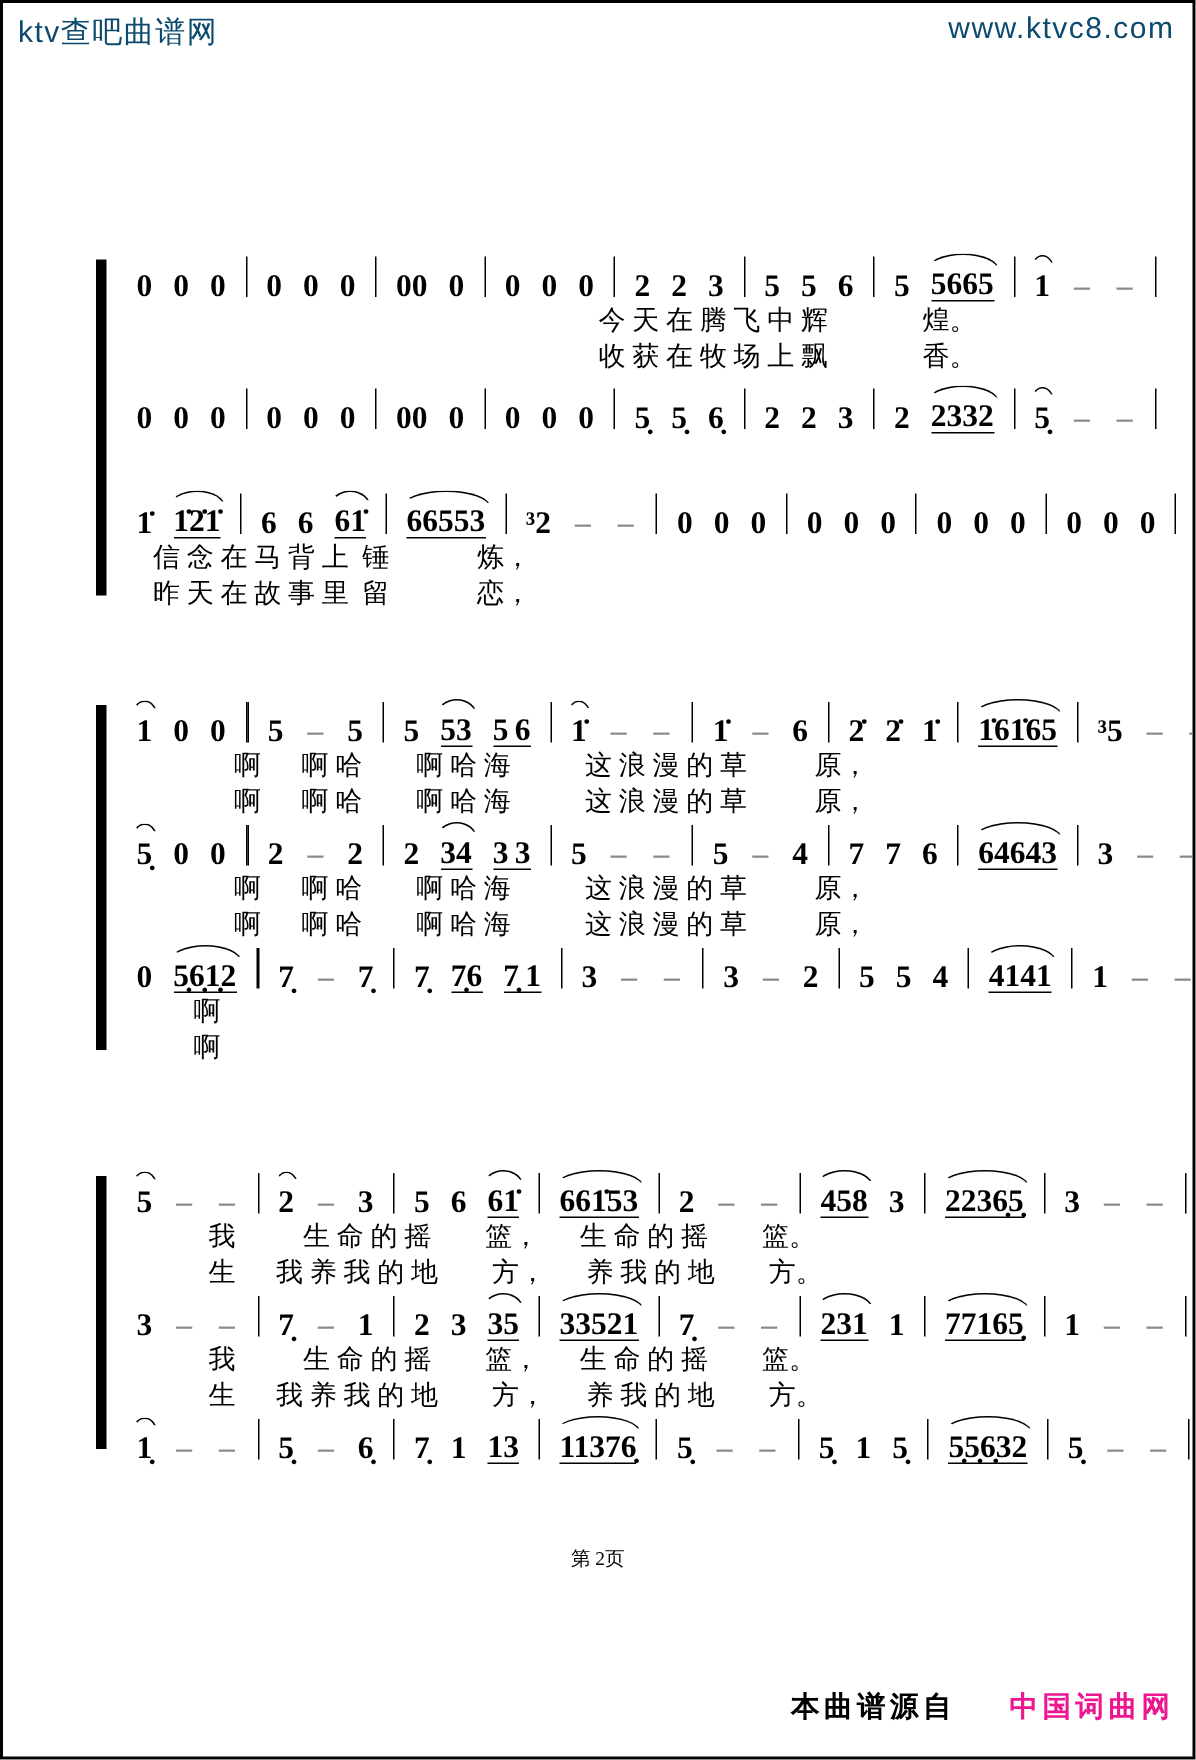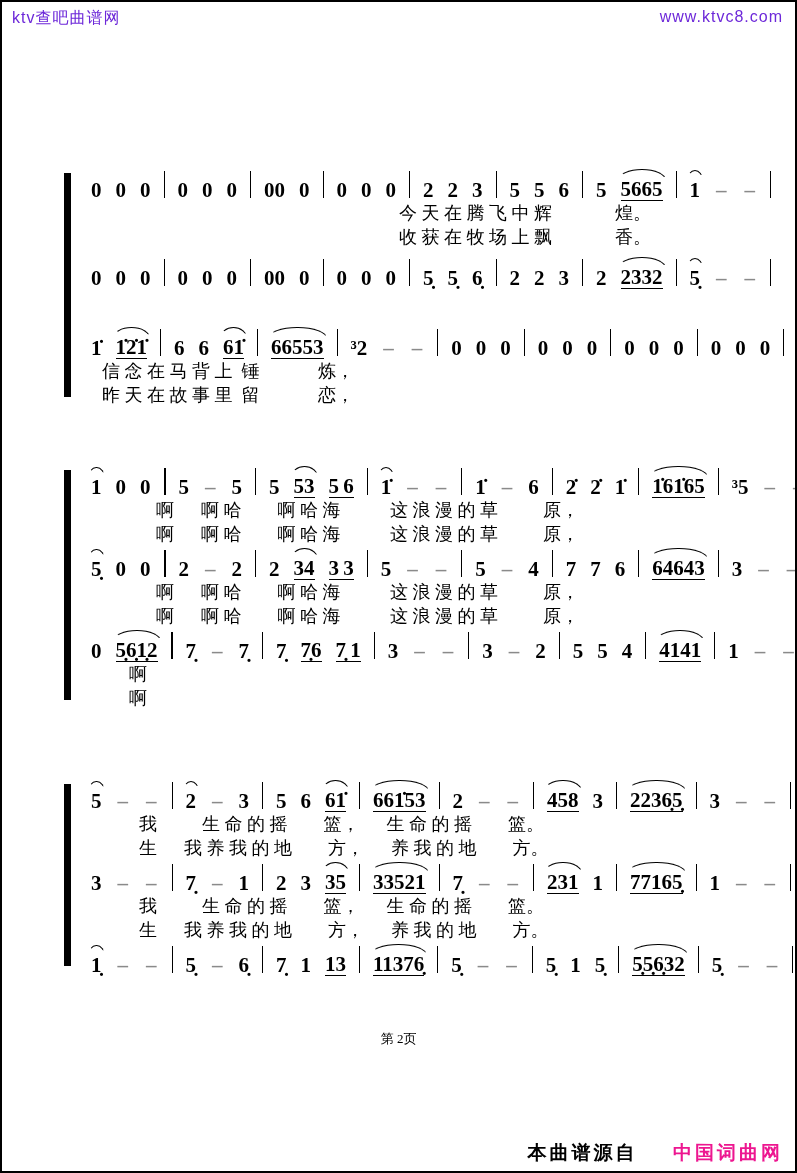--- a/index.html
+++ b/index.html
@@ -2,26 +2,26 @@
 <html><head>
 <meta charset="utf-8">
 <style>
   html,body{margin:0;padding:0;background:#888;}
   .page{
     position:relative;width:797px;height:1173px;margin:0 auto;
     background:#fff;border:2px solid #000;box-sizing:border-box;
     font-family:"Liberation Sans",sans-serif;overflow:hidden;
   }
   
-  .hdr{position:absolute;top:6px;font-size:16px;color:#6d28d9;letter-spacing:1px;}
+  .hdr{position:absolute;top:6px;font-size:20px;color:#0c4a6e;letter-spacing:1px;}
   .hdr-left{left:10px;}
   .hdr-right{right:12px;}
   .pagenum{position:absolute;top:1028px;left:0;width:100%;text-align:center;
     font-size:13px;color:#000;font-family:"Liberation Serif",serif;}
-  .footer{position:absolute;bottom:5px;right:12px;font-size:19px;font-weight:bold;
+  .footer{position:absolute;bottom:20px;right:12px;font-size:19px;font-weight:bold;
     letter-spacing:3px;font-family:"DejaVu Sans",sans-serif;}
   .footer .src{color:#000;}
   .footer .brand{color:#ed1690;margin-left:26px;}
   
   #score{position:absolute;left:82px;top:165px;width:660px;}
   .system{position:relative;margin-bottom:0;}
   .system::before{content:"";position:absolute;left:-20px;top:6px;bottom:10px;width:7px;background:#000;}
   .sys2{margin-top:57px;}
   .sys3{margin-top:68px;}
   .note-line{display:flex;align-items:flex-end;height:34px;

